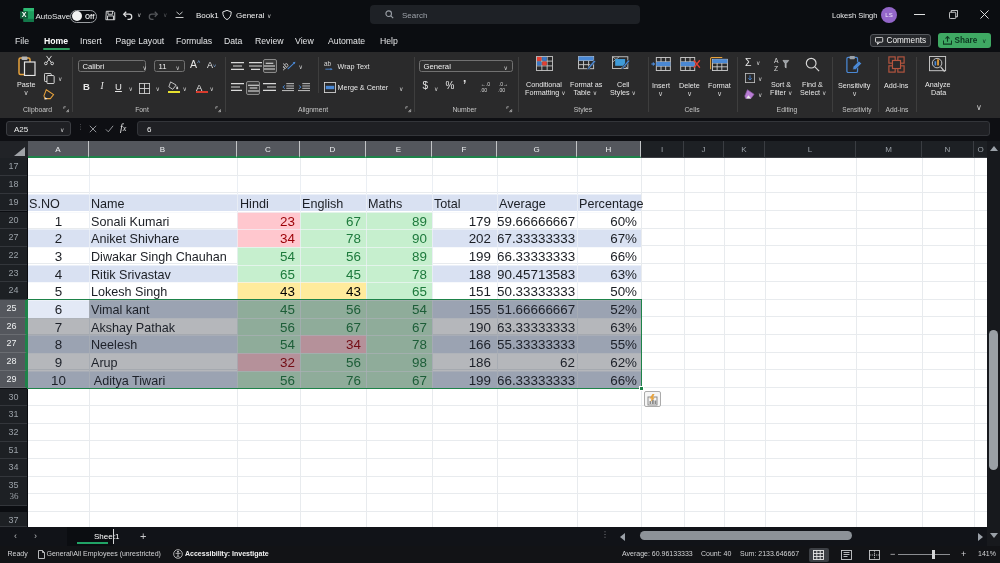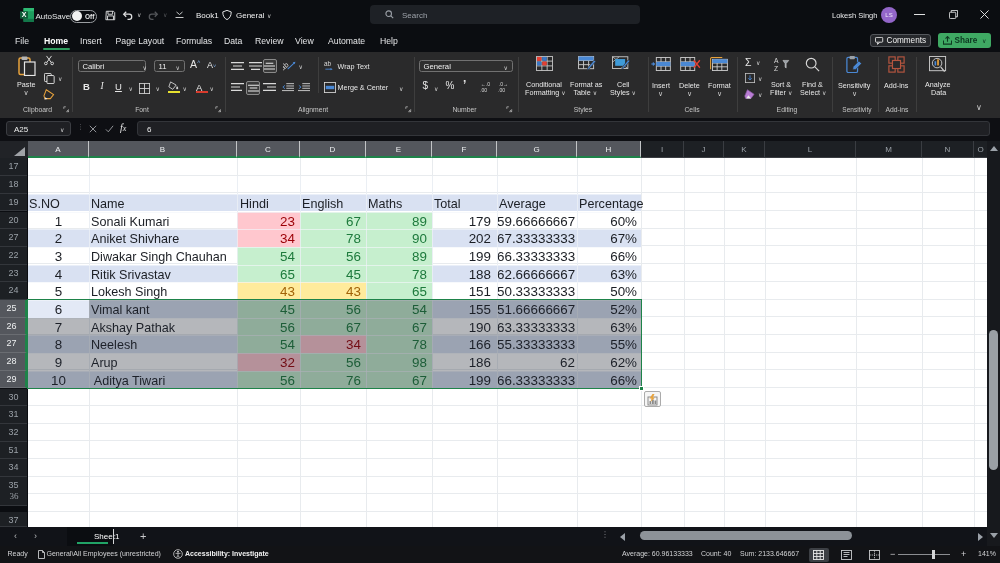--- a/index.html
+++ b/index.html
@@ -29,21 +29,21 @@
 .w3{width:63px;text-align:right;padding-right:5px;font-size:13.4px;}
 .w4{width:66px;text-align:right;padding-right:5px;font-size:13.4px;}
 .w5{width:66px;text-align:right;padding-right:5px;font-size:13.4px;}
 .w6{width:65px;text-align:right;padding-right:6px;font-size:13.4px;}
 .w7{width:80px;text-align:right;padding-right:2px;font-size:13.4px;}
 .w8{width:64px;text-align:right;padding-right:4px;font-size:13.4px;}
 .hdr .c{background:#4472C4;color:#fff;font-weight:bold;font-size:11.8px;text-align:left;padding-left:1.5px;padding-right:0;}
 .band{background:#D9E1F2;}
 .good{background:#C6EFCE;color:#1d7a3c;}
 .bad{background:#FFC7CE;color:#9C0006;}
-.neut{background:#FFEB9C;color:#a16207;}
+.neut{background:#FFEB9C;color:#000000;}
 .sb{position:absolute;top:550px;font-size:7px;color:#d2d3d5;}
 svg{display:block;}
 </style>
 </head>
 <body>
 <div id="app">
 
 <div class="abs" style="left:0;top:0;width:1000px;height:30px;background:#0b0d11;"></div>
 <svg class="abs" style="left:20px;top:8px" width="14" height="14" viewBox="0 0 14 14">
       <rect x="3.5" y="0" width="10.5" height="14" rx="1" fill="#1d9e5f"></rect>
@@ -454,21 +454,21 @@
 <div class="rowhdr" style="top:441.6px;">51</div>
 <div class="rowhdr" style="top:459.3px;">34</div>
 <div class="rowhdr" style="top:477px;">35</div>
 <div class="rowhdr" style="top:488px;font-family:Liberation Serif, serif;">36</div>
 <div class="rowhdr" style="top:512.4px;height:14.6px;">37</div>
 
 <div class="row" style="top:193.8px;"><span class="c w1 band" style="text-align:left;padding-left:1px;font-size:12.6px;">S.NO</span><span class="c w2 band">Name</span><span class="c w3 band" style="text-align:left;padding-left:3px;font-size:12.6px;">Hindi</span><span class="c w4 band" style="text-align:left;padding-left:2px;font-size:12.6px;">English</span><span class="c w5 band" style="text-align:left;padding-left:2px;font-size:12.6px;">Maths</span><span class="c w6 band" style="text-align:left;padding-left:2px;font-size:12.6px;">Total</span><span class="c w7 band" style="text-align:left;padding-left:2px;font-size:12.6px;">Average</span><span class="c w8 band" style="text-align:left;padding-left:2px;font-size:12.6px;">Percentage</span></div>
 <div class="row" style="top:211.5px;"><span class="c w1">1</span><span class="c w2">Sonali Kumari</span><span class="c w3 bad">23</span><span class="c w4 good">67</span><span class="c w5 good">89</span><span class="c w6">179</span><span class="c w7">59.66666667</span><span class="c w8">60%</span></div>
 <div class="row" style="top:229.2px;"><span class="c w1 band">2</span><span class="c w2 band">Aniket Shivhare</span><span class="c w3 bad">34</span><span class="c w4 good">78</span><span class="c w5 good">90</span><span class="c w6 band">202</span><span class="c w7 band">67.33333333</span><span class="c w8 band">67%</span></div>
 <div class="row" style="top:246.9px;"><span class="c w1">3</span><span class="c w2">Diwakar Singh Chauhan</span><span class="c w3 good">54</span><span class="c w4 good">56</span><span class="c w5 good">89</span><span class="c w6">199</span><span class="c w7">66.33333333</span><span class="c w8">66%</span></div>
-<div class="row" style="top:264.6px;"><span class="c w1 band">4</span><span class="c w2 band">Ritik Srivastav</span><span class="c w3 good">65</span><span class="c w4 good">45</span><span class="c w5 good">78</span><span class="c w6 band">188</span><span class="c w7 band">62.66666667</span><span class="c w8 band">63%</span></div>
+<div class="row" style="top:264.6px;"><span class="c w1 band">4</span><span class="c w2 band">Ritik Srivastav</span><span class="c w3 good">65</span><span class="c w4 good">45</span><span class="c w5 good">78</span><span class="c w6 band">188</span><span class="c w7 band">90.45713583</span><span class="c w8 band">63%</span></div>
 <div class="row" style="top:282.3px;"><span class="c w1">5</span><span class="c w2">Lokesh Singh</span><span class="c w3 neut">43</span><span class="c w4 neut">43</span><span class="c w5 good">65</span><span class="c w6">151</span><span class="c w7">50.33333333</span><span class="c w8">50%</span></div>
 <div class="row" style="top:300px;"><span class="c w1" style="background:#E3E9F6;">6</span><span class="c w2 band">Vimal kant</span><span class="c w3 good">45</span><span class="c w4 good">56</span><span class="c w5 good">54</span><span class="c w6 band">155</span><span class="c w7 band">51.66666667</span><span class="c w8 band">52%</span></div>
 <div class="row" style="top:317.7px;"><span class="c w1">7</span><span class="c w2">Akshay Pathak</span><span class="c w3 good">56</span><span class="c w4 good">67</span><span class="c w5 good">67</span><span class="c w6">190</span><span class="c w7">63.33333333</span><span class="c w8">63%</span></div>
 <div class="row" style="top:335.4px;"><span class="c w1 band">8</span><span class="c w2 band">Neelesh</span><span class="c w3 good">54</span><span class="c w4 bad">34</span><span class="c w5 good">78</span><span class="c w6 band">166</span><span class="c w7 band">55.33333333</span><span class="c w8 band">55%</span></div>
 <div class="row" style="top:353.1px;"><span class="c w1">9</span><span class="c w2">Arup</span><span class="c w3 bad">32</span><span class="c w4 good">56</span><span class="c w5 good">98</span><span class="c w6">186</span><span class="c w7">62</span><span class="c w8">62%</span></div>
 <div class="row" style="top:370.8px;"><span class="c w1 band">10</span><span class="c w2 band"> Aditya Tiwari</span><span class="c w3 good">56</span><span class="c w4 good">76</span><span class="c w5 good">67</span><span class="c w6 band">199</span><span class="c w7 band">66.33333333</span><span class="c w8 band">66%</span></div>
 
 <div class="tvline" style="left:89px"></div>
     <div class="tvline" style="left:237px"></div>
     <div class="tvline" style="left:300px"></div>

